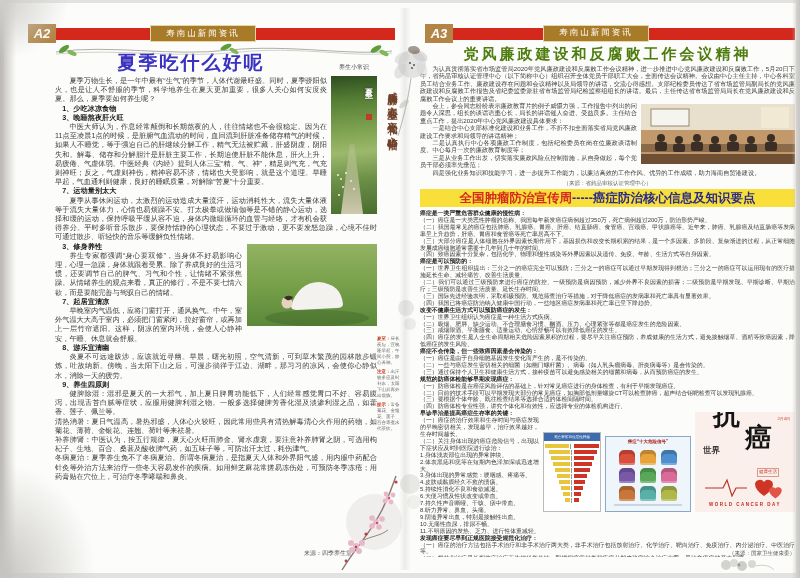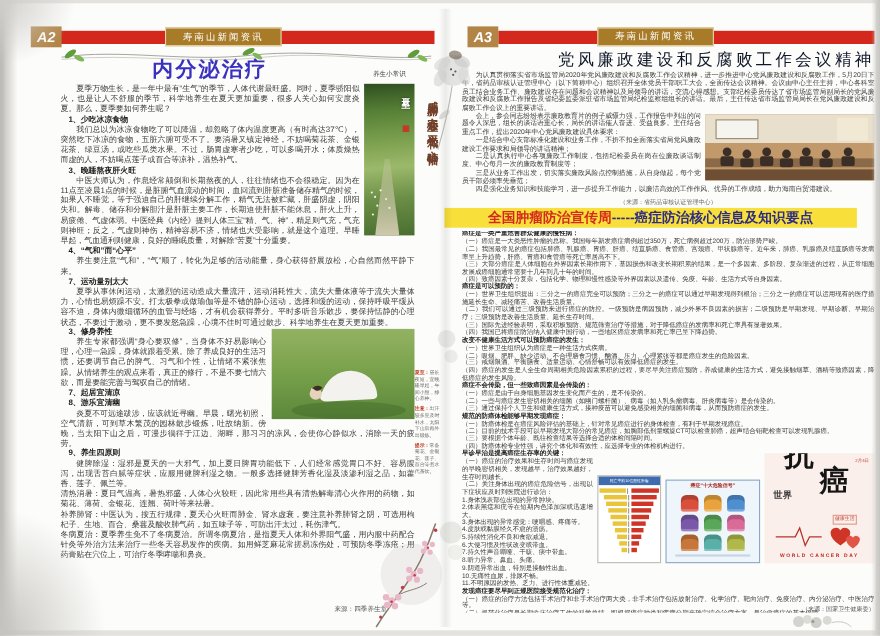--- a/index.html
+++ b/index.html
@@ -58,29 +58,29 @@
 
   .motto { position:absolute; left:380px; top:84px; width:19px; height:250px; z-index:2;
     writing-mode:vertical-rl; text-orientation:upright; font-size:10px; font-weight:bold;
     color:#70402a; letter-spacing:1px; font-family:"DejaVu Serif",serif; }
   .notes { position:absolute; left:377px; top:336px; width:23px; height:134px; overflow:hidden;
     font-size:4.5px; line-height:6px; color:#666; z-index:2; }
   .note-item { margin-bottom:3px; }
   .note-lead { color:#c23a1e; font-weight:bold; }
 
   
-  .rp-title1 { position:absolute; left:420px; top:45px; width:375px; text-align:right;
-    font-size:15px; font-weight:normal; color:#0f172a; letter-spacing:3px; z-index:2; }
+  .rp-title1 { position:absolute; left:420px; top:45px; width:375px; text-align:center;
+    font-size:15px; font-weight:bold; color:#4d7c0f; letter-spacing:3px; z-index:2; }
   .a1 { position:absolute; left:420px; top:65px; width:375px; height:115px; overflow:hidden;
     font-size:6.2px; line-height:7.4px; text-align:justify; color:#3c3c3c; z-index:1; }
   .a1 p { text-indent:2em; }
   .float-meet { float:right; width:154px; height:60px; margin:2px 0 2px 4px; background:#c7a275; position:relative; }
   .a1-src { position:absolute; left:420px; top:180px; width:375px; text-align:center;
     font-size:5.5px; color:#666; z-index:2; }
-  .banner2 { position:absolute; left:404px; top:189px; width:375px; height:18px; background:#f8df3a;
+  .banner2 { position:absolute; left:420px; top:189px; width:375px; height:18px; background:#f8df3a;
     display:flex; align-items:center; justify-content:center; font-weight:bold; font-size:12.5px; z-index:2; }
   .t-red { color:#d42a1e; } .t-navy { color:#2c2c86;text-align:center; }
   .a2 { position:absolute; left:420px; top:210px; width:375px; height:347px; overflow:hidden;
     font-size:5.9px; line-height:6.9px; text-align:justify; color:#3a3a3a; z-index:1; }
   .a2 .sec-h { text-indent:0; }
   .a2 .sec-t { text-indent:0; }
   .sig { display:block; }
   .a2-src { position:absolute; left:600px; top:550px; width:195px; text-align:right;
     font-size:5.5px; color:#555; z-index:3; }
 
@@ -134,65 +134,61 @@
   <g>
       <ellipse cx="176" cy="7" rx="6" ry="2.4" fill="#5f9c3c" transform="rotate(-25 176 7)"></ellipse>
       <ellipse cx="184" cy="11" rx="5" ry="2.1" fill="#82b755" transform="rotate(30 184 11)"></ellipse>
     </g>
   <g>
       <ellipse cx="326" cy="9" rx="6" ry="2.6" fill="#5f9c3c" transform="rotate(-30 326 9)"></ellipse>
       <ellipse cx="334" cy="13" rx="5" ry="2.2" fill="#82b755" transform="rotate(28 334 13)"></ellipse>
     </g>
 </svg>
 
-<div class="lp-title">内分泌治疗</div>
+<div class="lp-title">夏季吃什么好呢</div>
 <div class="tips-label">养生小常识</div>
 
 <div class="lp-body">
   <div class="float-garden">
     <div class="garden-path"></div>
     <div class="garden-flowers"></div>
     <div class="garden-overlay">夏至</div>
     <div class="garden-seal"></div>
   </div>
   <p class="intro">夏季万物生长，是一年中最有“生气”的季节，人体代谢最旺盛。同时，夏季骄阳似火，也是让人不舒服的季节，科学地养生在夏天更加重要，很多人关心如何安度炎夏。那么，夏季要如何养生呢？</p>
   <div>
       <div class="sec">
       <b class="sec-h">1、少吃冰凉食物</b>
-      <span class="sec-t">我们总以为冰凉食物吃了可以降温，却忽略了体内温度更高（有时高达37℃），突然吃下冰凉的食物，五脏六腑可受不了。要消暑又镇定神经，不妨喝菊花茶、金银花茶、绿豆汤，或吃些瓜类水果。不过，肠胃虚寒者少吃，可以多喝开水；体质燥热而虚的人，不妨喝点莲子或百合等凉补，温热补气。</span>
     </div>
       <div class="sec">
       <b class="sec-h">3、晚睡熬夜肝火旺</b>
       <span class="sec-t">中医大师认为，作息经常颠倒和长期熬夜的人，往往情绪也不会很稳定。因为在11点至凌晨1点的时候，是脏腑气血流动的时间，血回流到肝脏准备储存精气的时候，如果人不睡觉，等于强迫自己的肝继续分解工作，精气无法被贮藏，肝盛阴虚，阴阳失和。解毒、储存和分解胆汁是肝脏主要工作，长期迫使肝脏不能休息，肝火上升，易疲倦、气虚体弱。中医经典《内经》提到人体三宝“精、气、神”，精足则气充，气充则神旺；反之，气虚则神伤，精神容易不济，情绪也大受影响，就是这个道理。早睡早起，气血通利则健康，良好的睡眠质量，对解除“苦夏”十分重要。</span>
     </div>
       <div class="sec">
-      <b class="sec-h">4、“气和”而“心平”</b>
-      <span class="sec-t">养生要注意“气和”，“气”顺了，转化为足够的活动能量，身心获得舒展放松，心自然而然平静下来。</span>
-    </div>
-      <div class="sec">
       <b class="sec-h">7、运动量别太大</b>
-      <span class="sec-t">夏季从事休闲运动，太激烈的运动造成大量流汗，运动消耗性大，流失大量体液等于流失大量体力，心情也易烦躁不安。打太极拳或做瑜伽等是不错的静心运动，选择和缓的运动，保持呼吸平缓从容不迫，身体内微细循环的血管与经络，才有机会获得养分。平时多听音乐散步，要保持恬静的心理状态，不要过于激动，更不要发怒急躁，心境不佳时可通过散步、科学地养生在夏天更加重要。</span>
+      <span class="sec-t">夏季从事休闲运动，太激烈的运动造成大量流汗，运动消耗性大，流失大量体液等于流失大量体力，心情也易烦躁不安。打太极拳或做瑜伽等是不错的静心运动，选择和缓的运动，保持呼吸平缓从容不迫，身体内微细循环的血管与经络，才有机会获得养分。平时多听音乐散步，要保持恬静的心理状态，不要过于激动，更不要发怒急躁，心境不佳时可通过散步、听轻快的音乐等缓解负性情绪。</span>
     </div>
     </div>
   <div class="float-yoga">
     <svg width="130" height="82" viewBox="0 0 130 82">
       <ellipse cx="70" cy="74" rx="52" ry="8" fill="rgba(40,70,25,0.25)"></ellipse>
       <path d="M44 62 Q52 38 72 38 Q94 40 96 60 Q96 64 90 64 L50 66 Q44 66 44 62 Z" fill="#f3f2ee"></path>
       <path d="M40 62 Q34 58 36 54 L46 58 Z" fill="#f3f2ee"></path>
       <circle cx="40" cy="59" r="5.5" fill="#e7d2bd"></circle>
       <path d="M37 54 Q40 50 46 53 Q44 57 40 56 Z" fill="#3c2e22"></path>
     </svg>
   </div>
   <div>
       <div class="sec">
       <b class="sec-h">3、修身养性</b>
       <span class="sec-t">养生专家都强调“身心要双修”，当身体不好易影响心理，心理一急躁，身体就跟着受累。除了养成良好的生活习惯，还要调节自己的脾气、习气和个性，让情绪不紧张焦躁。从情绪养生的观点来看，真正的修行，不是不要七情六欲，而是要能完善与驾驭自己的情绪。</span>
     </div>
       <div class="sec">
       <b class="sec-h">7、起居宜清凉</b>
+      <span class="sec-t">早晚室内气温低，应将门窗打开，通风换气。中午，室外气温大大高于室内，必须把门窗紧闭，拉好窗帘，或再加上一层竹帘遮阳。这样，阴凉的室内环境，会使人心静神安，午睡、休息就会舒服。</span>
     </div>
       <div class="sec">
       <b class="sec-h">8、游乐宜清幽</b>
       <span class="sec-t">炎夏不可远途跋涉，应该就近寻幽。早晨，曙光初照，空气清新，可到草木繁茂的园林散步锻炼，吐故纳新。傍晚，当太阳下山之后，可漫步徜徉于江边、湖畔，那习习的凉风，会使你心静似水，消除一天的疲劳。</span>
     </div>
       <div class="sec">
       <b class="sec-h">9、养生四原则</b>
       <span class="sec-t">健脾除湿：湿邪是夏天的一大邪气，加上夏日脾胃功能低下，人们经常感觉胃口不好、容易腹泻，出现舌苔白腻等症状，应服用健脾利湿之物。一般多选择健脾芳香化湿及淡渗利湿之品，如藿香、莲子、佩兰等。
 清热消暑：夏日气温高，暑热邪盛，人体心火较旺，因此常用些具有清热解毒清心火作用的药物，如菊花、薄荷、金银花、连翘、荷叶等来祛暑。
 补养肺肾：中医认为，按五行规律，夏天心火旺而肺金、肾水虚衰，要注意补养肺肾之阴，可选用枸杞子、生地、百合、桑葚及酸收肺气药，如五味子等，可防出汗太过，耗伤津气。

